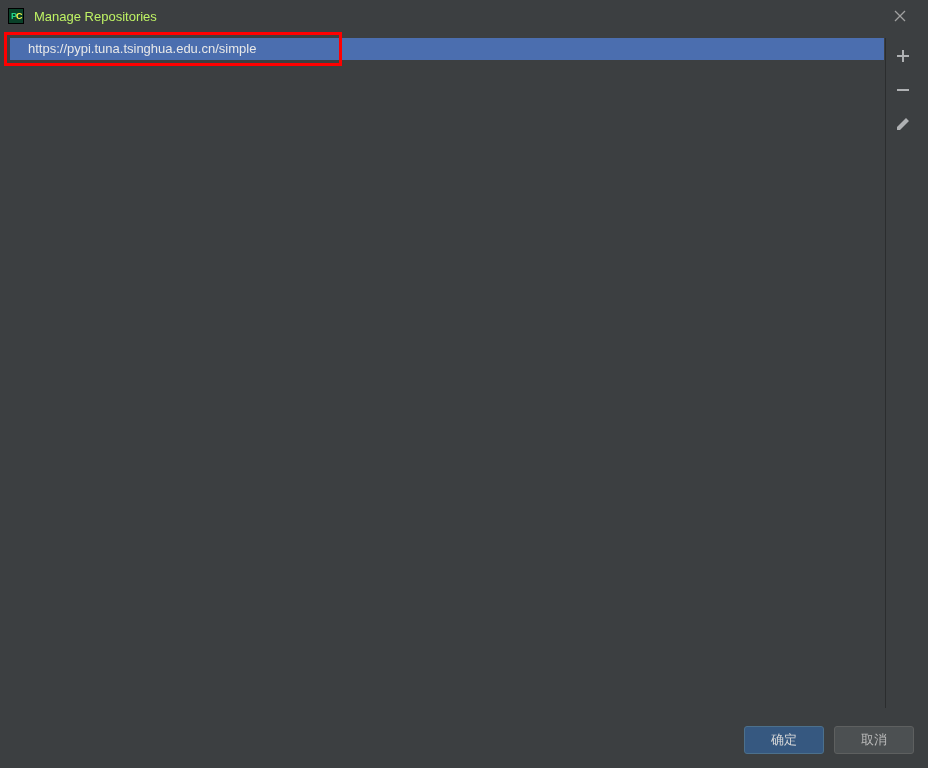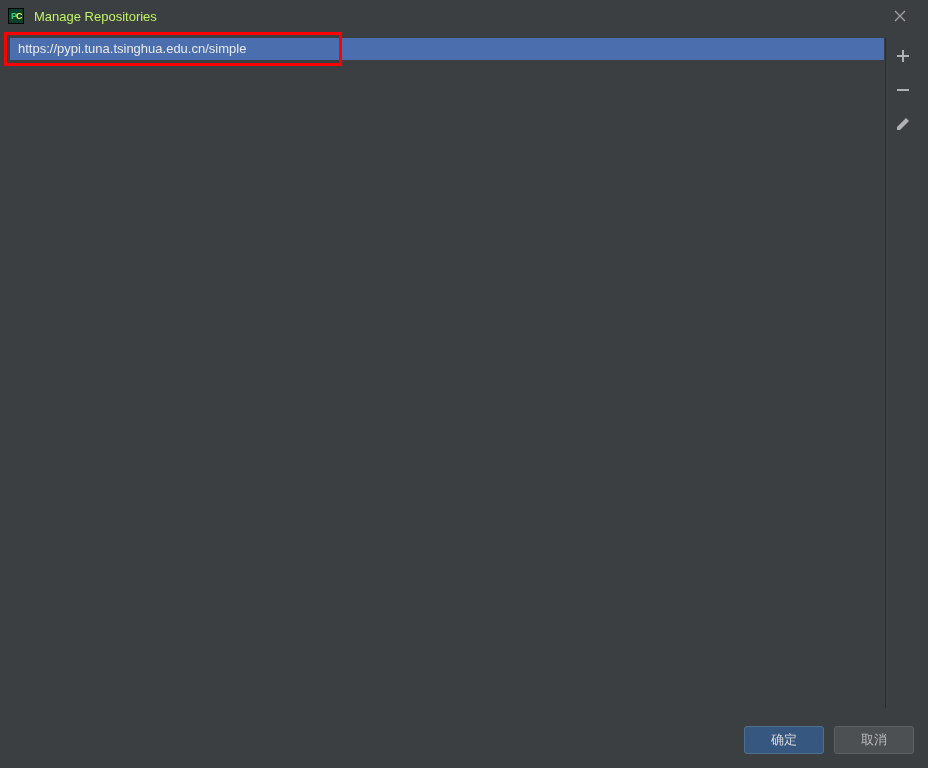--- a/index.html
+++ b/index.html
@@ -63,21 +63,21 @@
       background: #3c3f41;
     }
     .repo-list {
       width: 100%;
       height: 100%;
       background: #3c3f41;
     }
     .repo-item {
       height: 22px;
       line-height: 22px;
-      padding: 0 8px;
+      padding: 0 18px;
       font-size: 13px;
       color: #bbbbbb;
       cursor: pointer;
     }
     .repo-item.selected {
       background: #4b6eaf;
       color: #e8e8e8;
     }
     .highlight-box {
       position: absolute;

